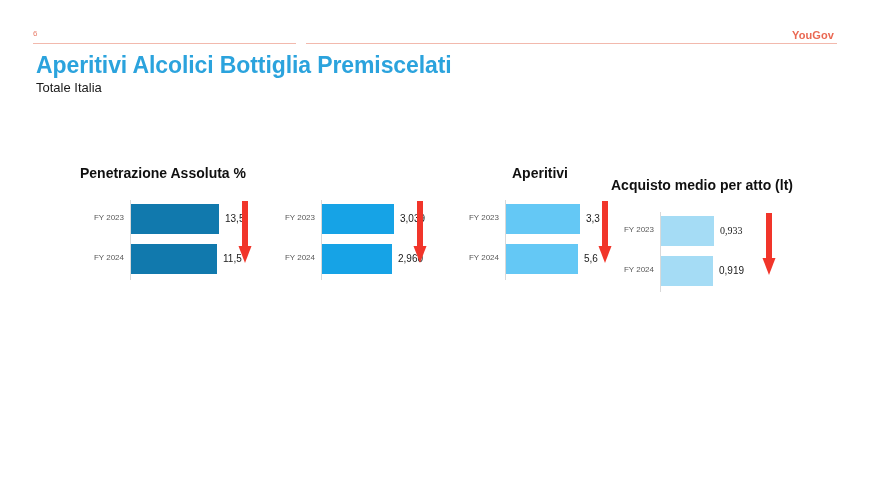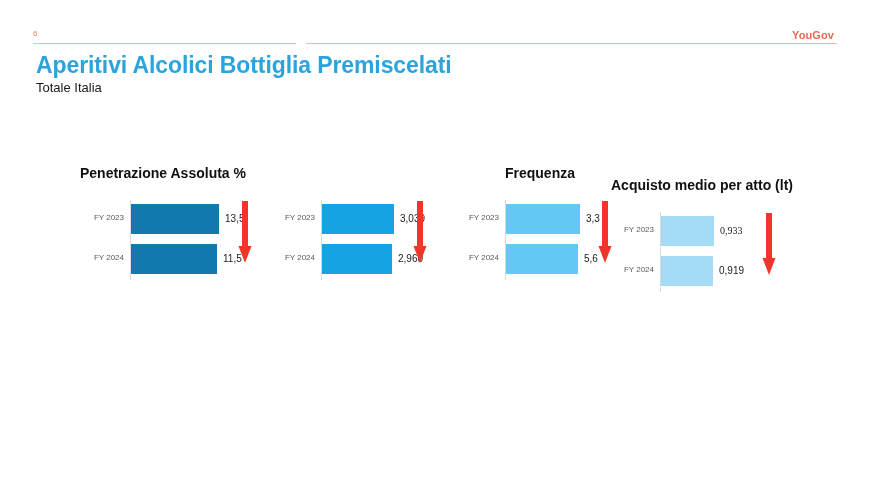--- a/index.html
+++ b/index.html
@@ -185,21 +185,21 @@
         </div>
         <div class="trend-arrow" style="left: 148px; top: 1px;">
           <svg width="18" height="66" viewBox="0 0 18 66">
             <rect x="6" y="0" width="6" height="48" fill="#f1352a"></rect>
             <polygon points="2.5,45 15.5,45 9,62" fill="#f1352a"></polygon>
           </svg>
         </div>
       </div>
     </div>
     <div class="chart-block" style="left: 450px; width: 180px;">
-      <div class="chart-title">Frequenza</div>
+      <div class="chart-title">Aperitivi</div>
       <div class="chart-plot">
         <div class="axis-line" style="left: 55px;"></div>
         <div class="bar-row r0">
           <div class="bar-label" style="right: 131px;">FY 2023</div>
           <div class="bar-rect" style="left: 56px; width: 74px; background: rgb(100, 200, 245);"></div>
           <div class="bar-value" style="left: 136px;">3,3</div>
         </div>
         <div class="bar-row r1">
           <div class="bar-label" style="right: 131px;">FY 2024</div>
           <div class="bar-rect" style="left: 56px; width: 72px; background: rgb(100, 200, 245);"></div>

